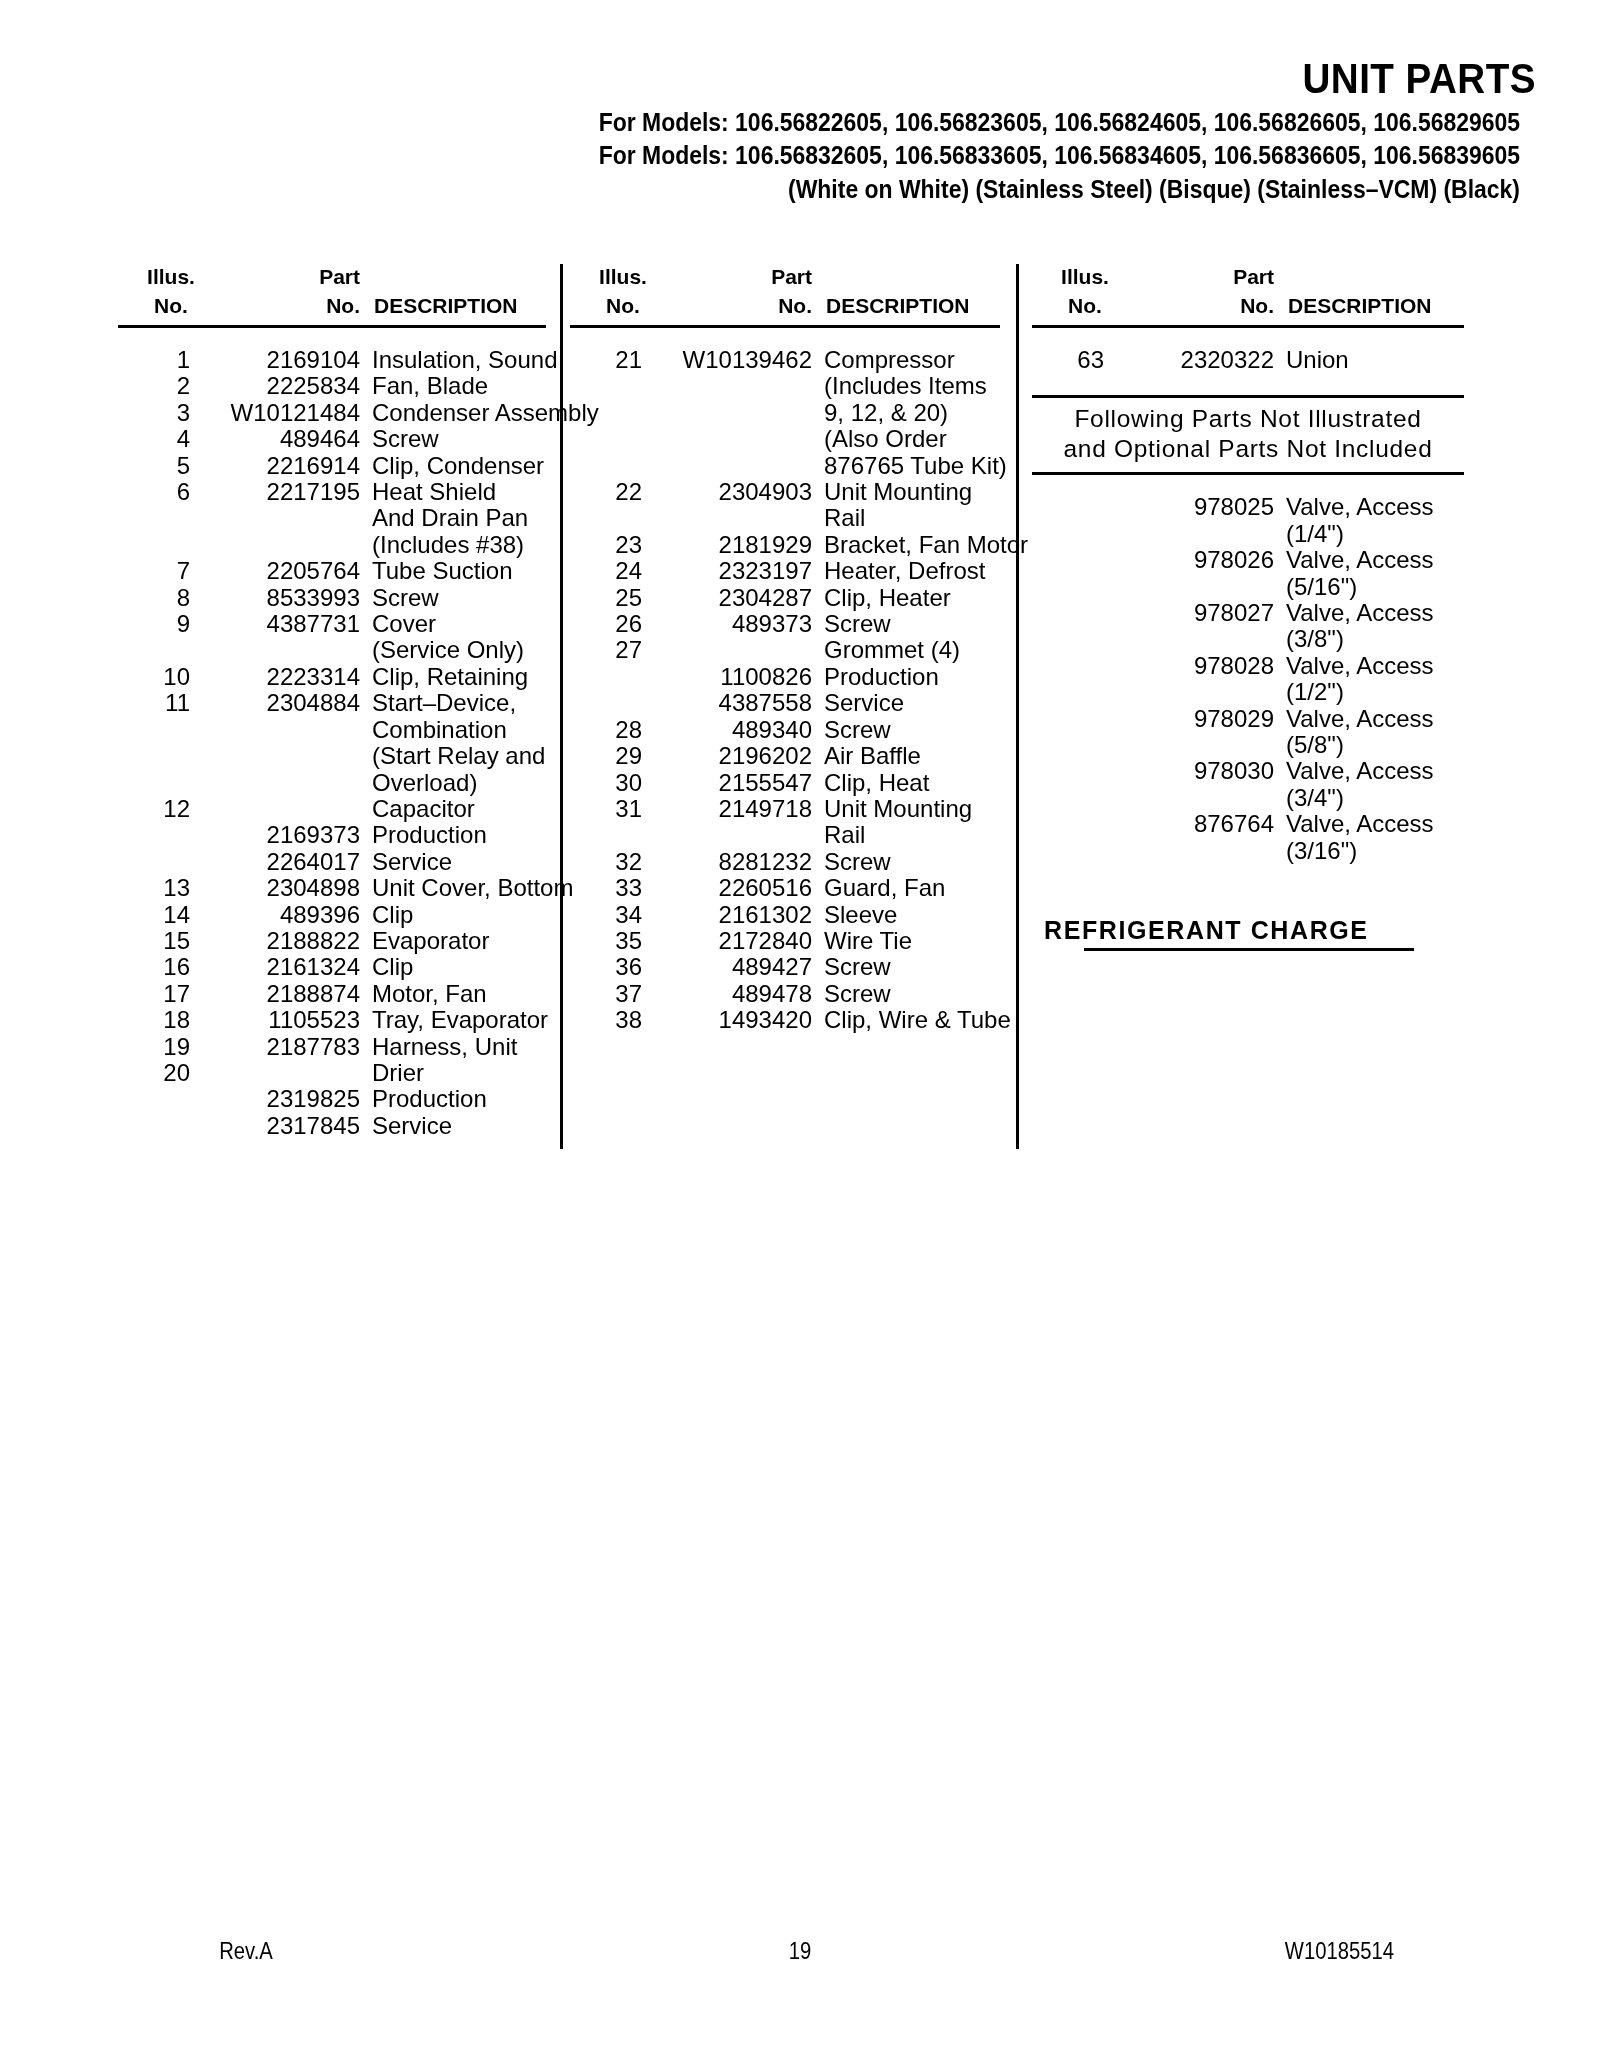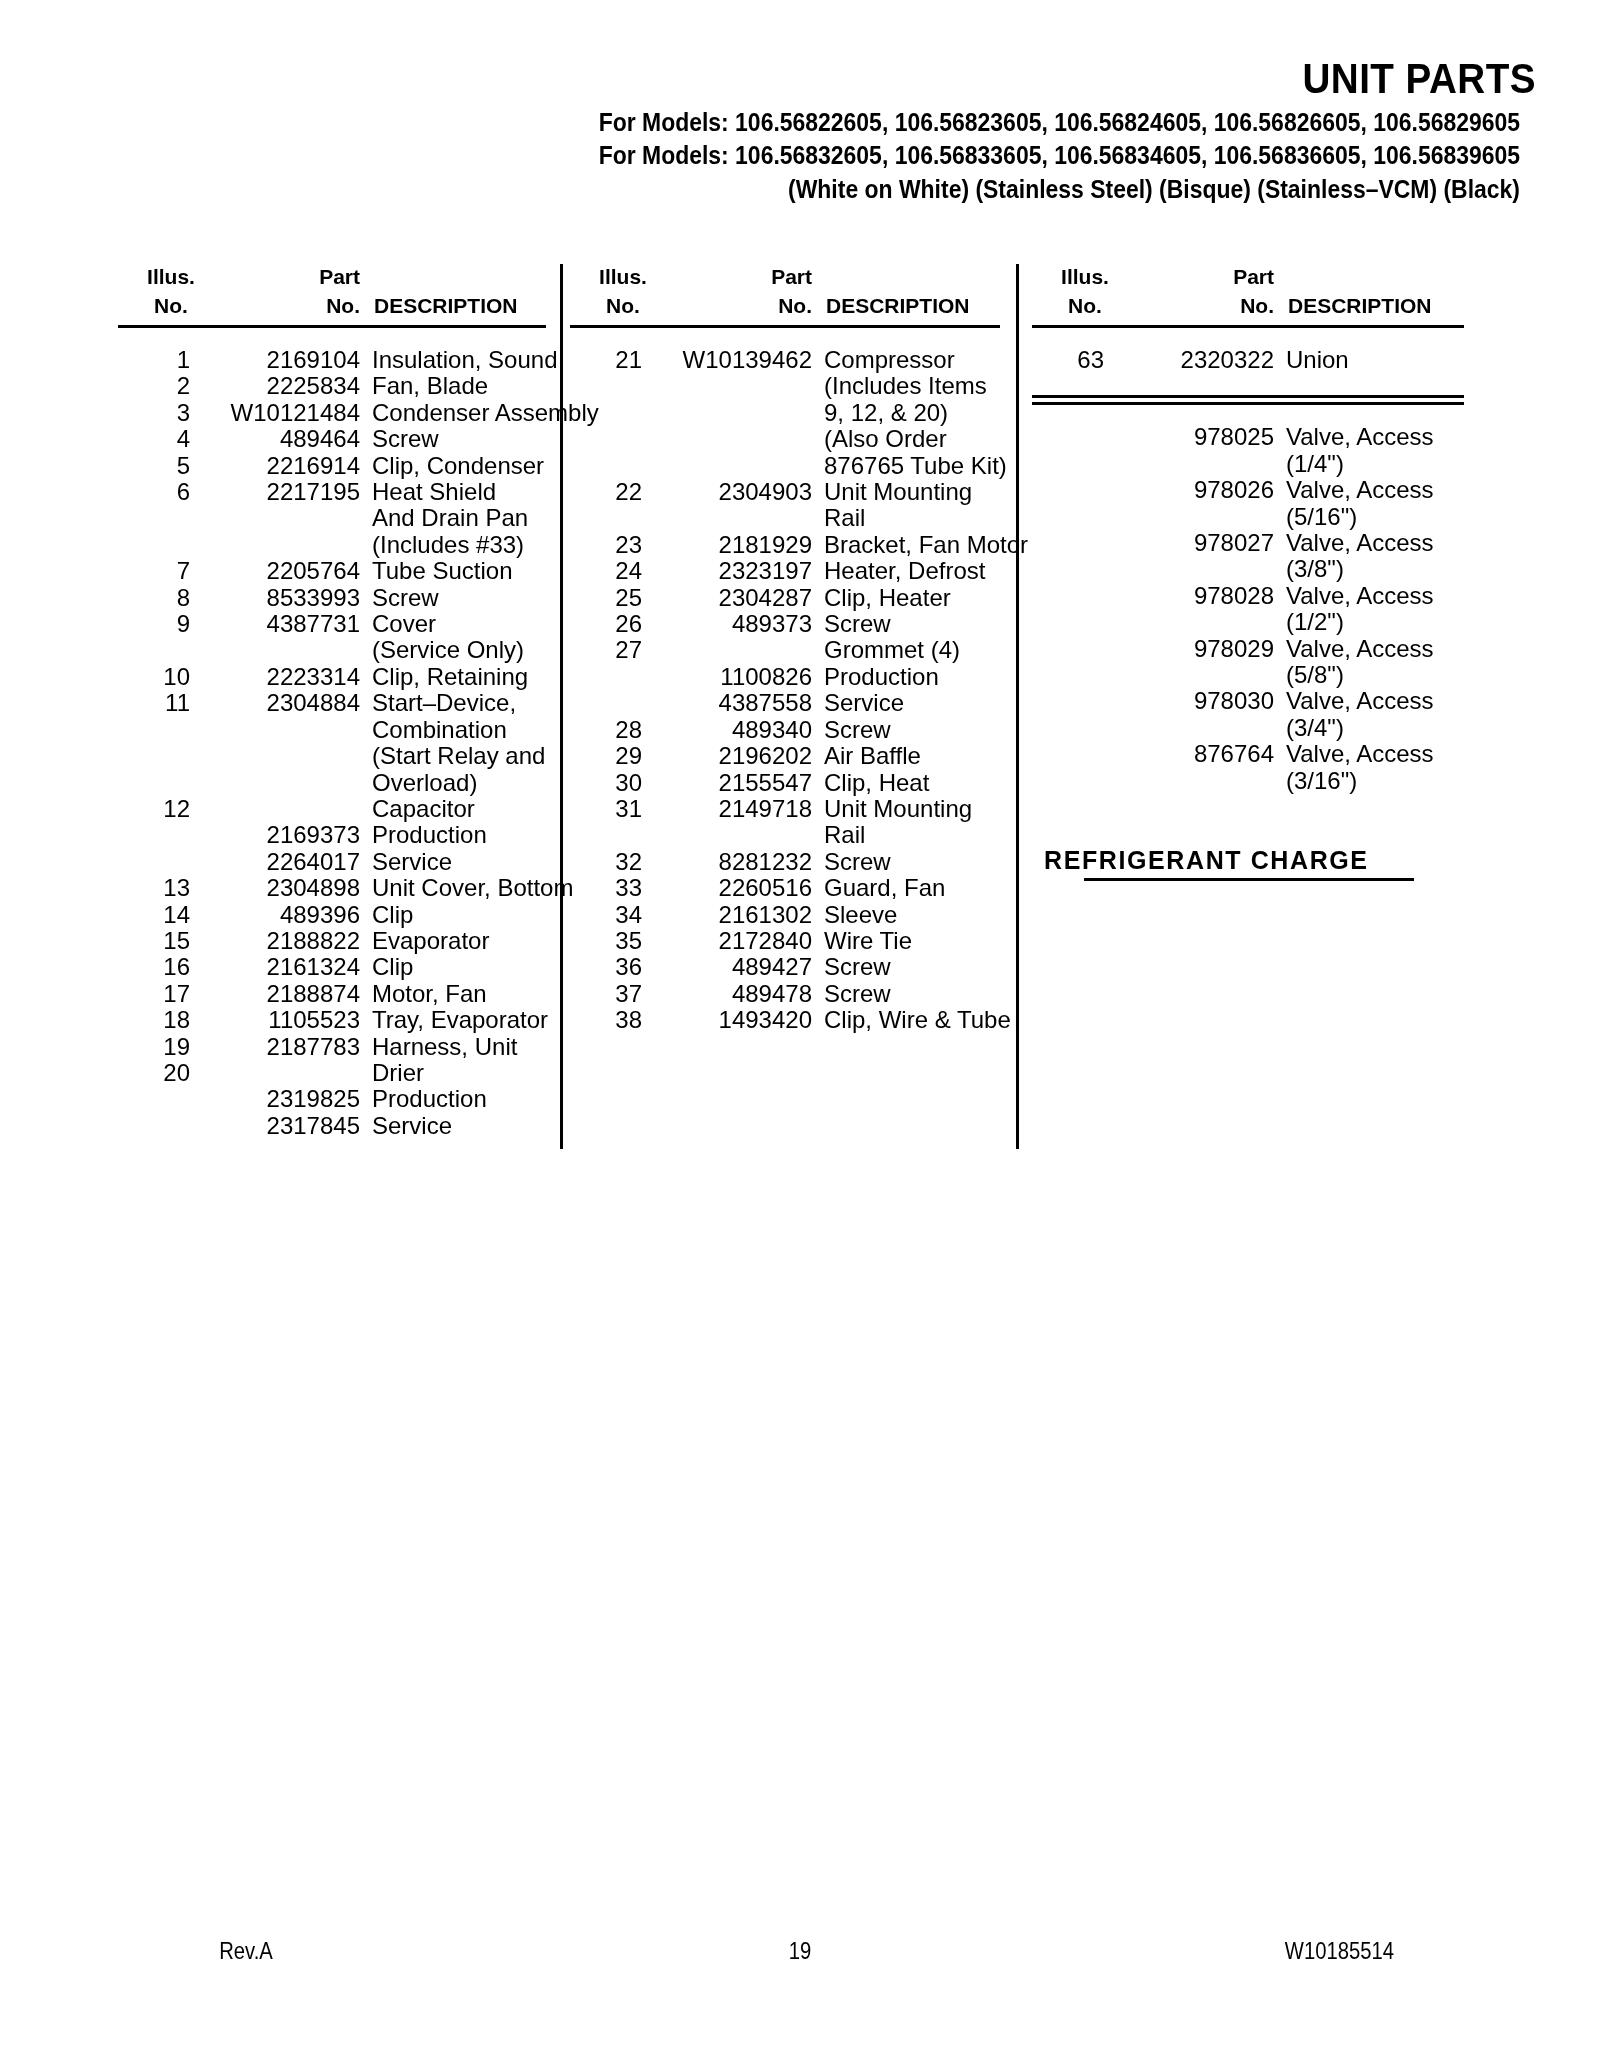--- a/index.html
+++ b/index.html
@@ -249,21 +249,21 @@
             <span class="c-desc">Heat Shield</span>
           </div>
           <div class="prow">
             <span class="c-illus"></span>
             <span class="c-part"></span>
             <span class="c-desc">And Drain Pan</span>
           </div>
           <div class="prow">
             <span class="c-illus"></span>
             <span class="c-part"></span>
-            <span class="c-desc">(Includes #33)</span>
+            <span class="c-desc">(Includes #38)</span>
           </div>
           <div class="prow">
             <span class="c-illus">7</span>
             <span class="c-part">2205764</span>
             <span class="c-desc">Tube Suction</span>
           </div>
           <div class="prow">
             <span class="c-illus">8</span>
             <span class="c-part">8533993</span>
             <span class="c-desc">Screw</span>
@@ -534,20 +534,24 @@
 
       <div class="parts-list" id="col3-rows">
           <div class="prow">
             <span class="c-illus">63</span>
             <span class="c-part">2320322</span>
             <span class="c-desc">Union</span>
           </div>
         </div>
 
       <div class="section-rule rule-above-note"></div>
+      <div class="note-block">
+        <div>Following Parts Not Illustrated</div>
+        <div>and Optional Parts Not Included</div>
+      </div>
       <div class="section-rule rule-below-note"></div>
 
       <div class="parts-list" id="col3-optional-rows">
           <div class="prow">
             <span class="c-illus"></span>
             <span class="c-part">978025</span>
             <span class="c-desc">Valve, Access</span>
           </div>
           <div class="prow">
             <span class="c-illus"></span>

